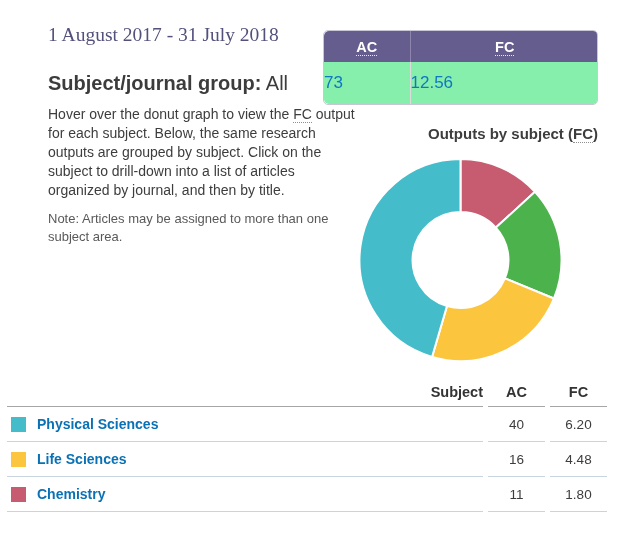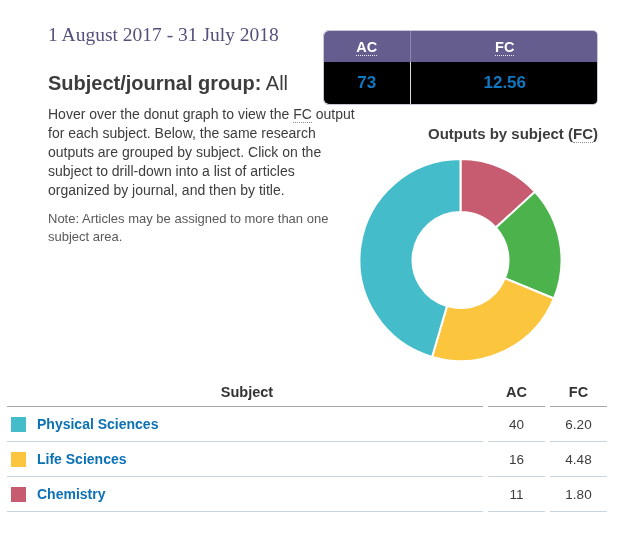--- a/index.html
+++ b/index.html
@@ -16,33 +16,33 @@
   .note { font-size:13px; line-height:18px; color:#595959; margin:4px 0 0 0; }
   .abbr { text-decoration:none; border-bottom:1px dotted #8f8f8f; cursor:help; }
 
   
   .right-col { position:absolute; left:323px; top:30px; width:275px; }
   .summary { width:275px; border-collapse:collapse; border:1px solid #c7c3d6; border-radius:5px; border-spacing:0; overflow:hidden; box-shadow:0 0 0 0; }
   .summary-wrap { border:1px solid #c9c6d6; border-radius:5px; overflow:hidden; }
   table.summary { border:none; }
   .summary th { background:#665d8f; color:#fff; font-size:14.5px; font-weight:700; height:31px; text-align:center; }
   .summary th:first-child { width:86px; border-right:1px solid #8d85ad; }
-  .summary td { background:#000000; height:42px; text-align:center; font-size:17px; font-weight:700; }
+  .summary td { background:#86efac; height:42px; font-size:17px; font-weight:400; }
   .summary td:first-child { border-right:1px solid #dcdcdc; }
   .summary .abbr { border-bottom-color:#ece9f4; }
 
   .chart-title { text-align:right; font-size:15px; font-weight:700; color:#3d3d3d; margin-top:20px; }
   .chart-title .abbr { border-bottom-color:#8f8f8f; }
   .donut-box { margin-top:7px; }
   .donut-box svg { display:block; }
 
   
   .subjects-wrap { position:absolute; left:2px; top:378px; width:610px; }
   table.subjects { width:610px; border-collapse:separate; border-spacing:5px 0; }
-  .subjects th { font-size:14.5px; font-weight:700; color:#333; text-align:center; height:29px; vertical-align:middle; border-bottom:1px solid #a6a6a6; }
+  .subjects th { font-size:14.5px; font-weight:700; color:#333; text-align:right; height:29px; vertical-align:middle; border-bottom:1px solid #a6a6a6; }
   .subjects th.num, .subjects td.num { width:57px; text-align:center; }
   .subjects td { height:35px; vertical-align:middle; border-bottom:1px solid #c9d5de; }
   .subjects td.num { font-size:13.5px; color:#3d3d3d; }
   .subj-cell { padding-left:4px; }
   .swatch { display:inline-block; width:15px; height:15px; vertical-align:-3px; margin-right:11px; }
   .subj-link { color:#0a71b5; font-size:14px; font-weight:700; text-decoration:none; cursor:pointer; }
 </style>
 </head>
 <body>
 

